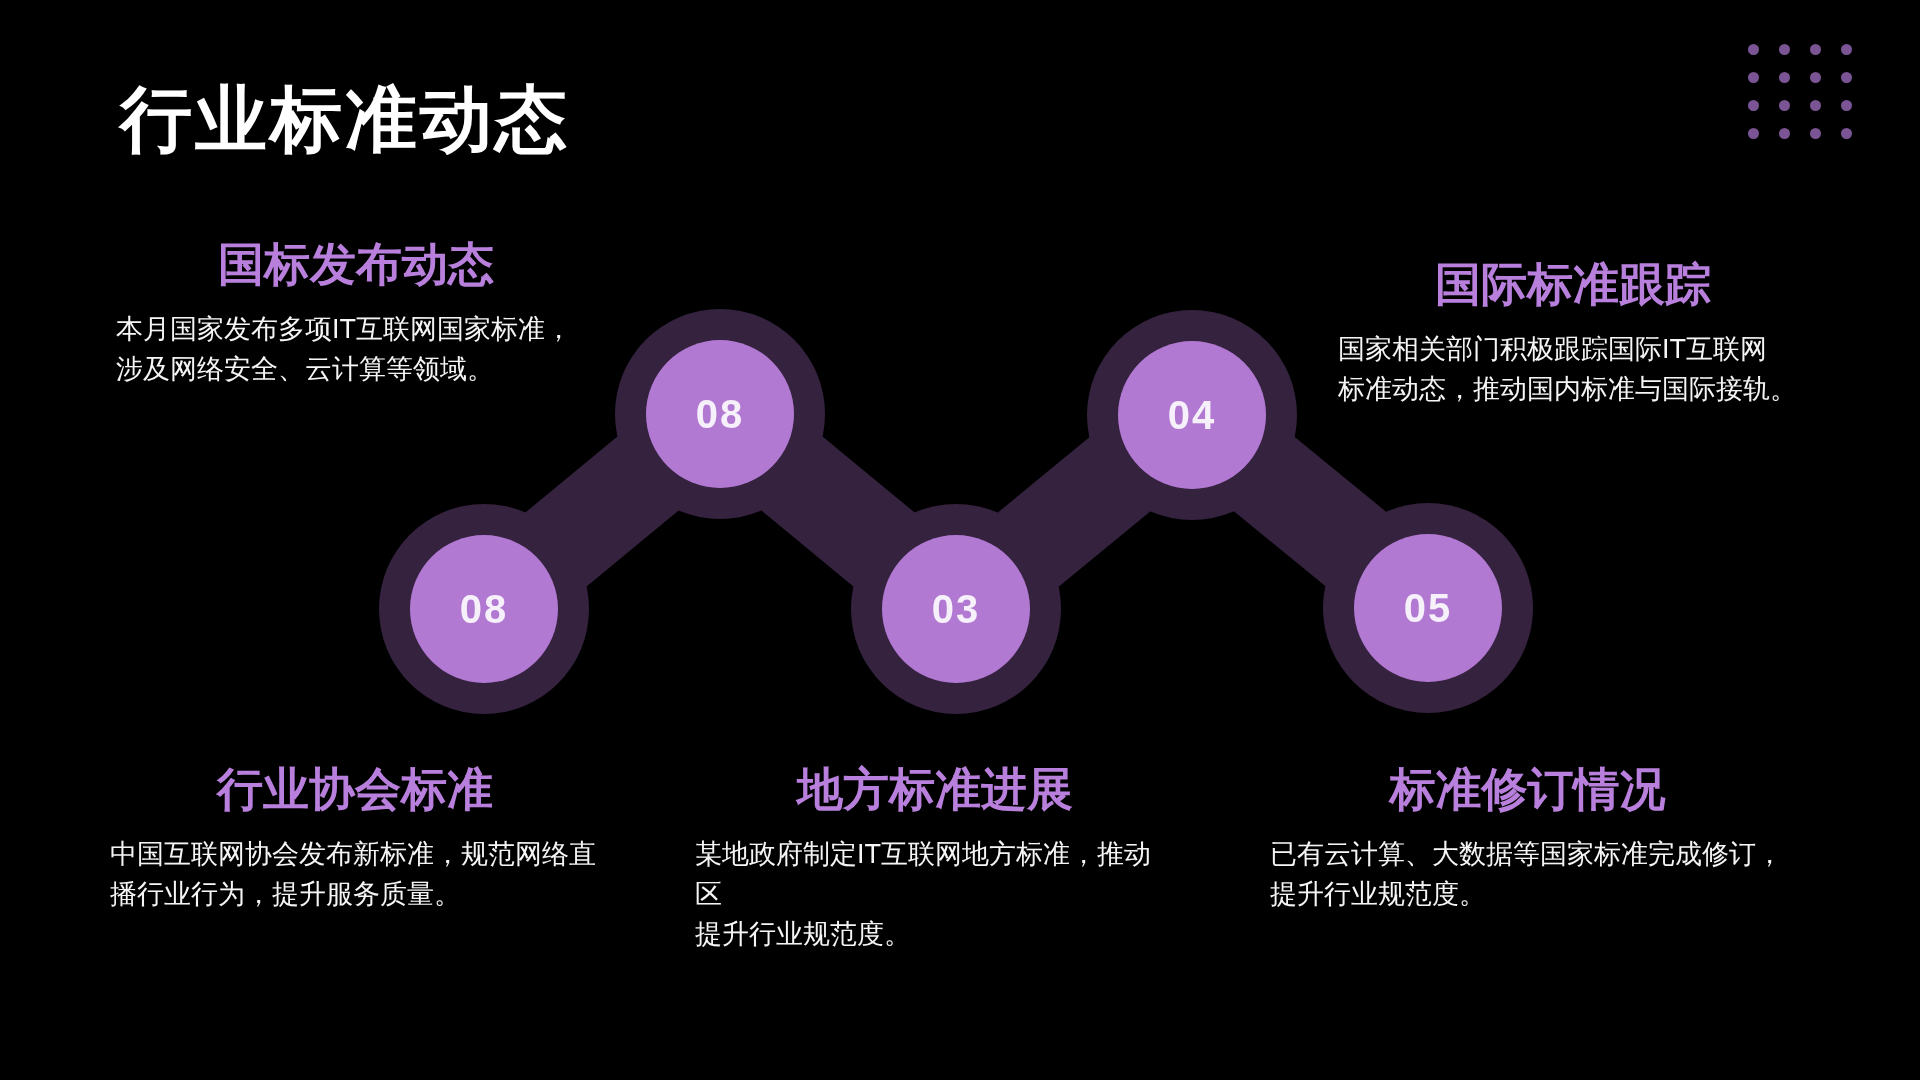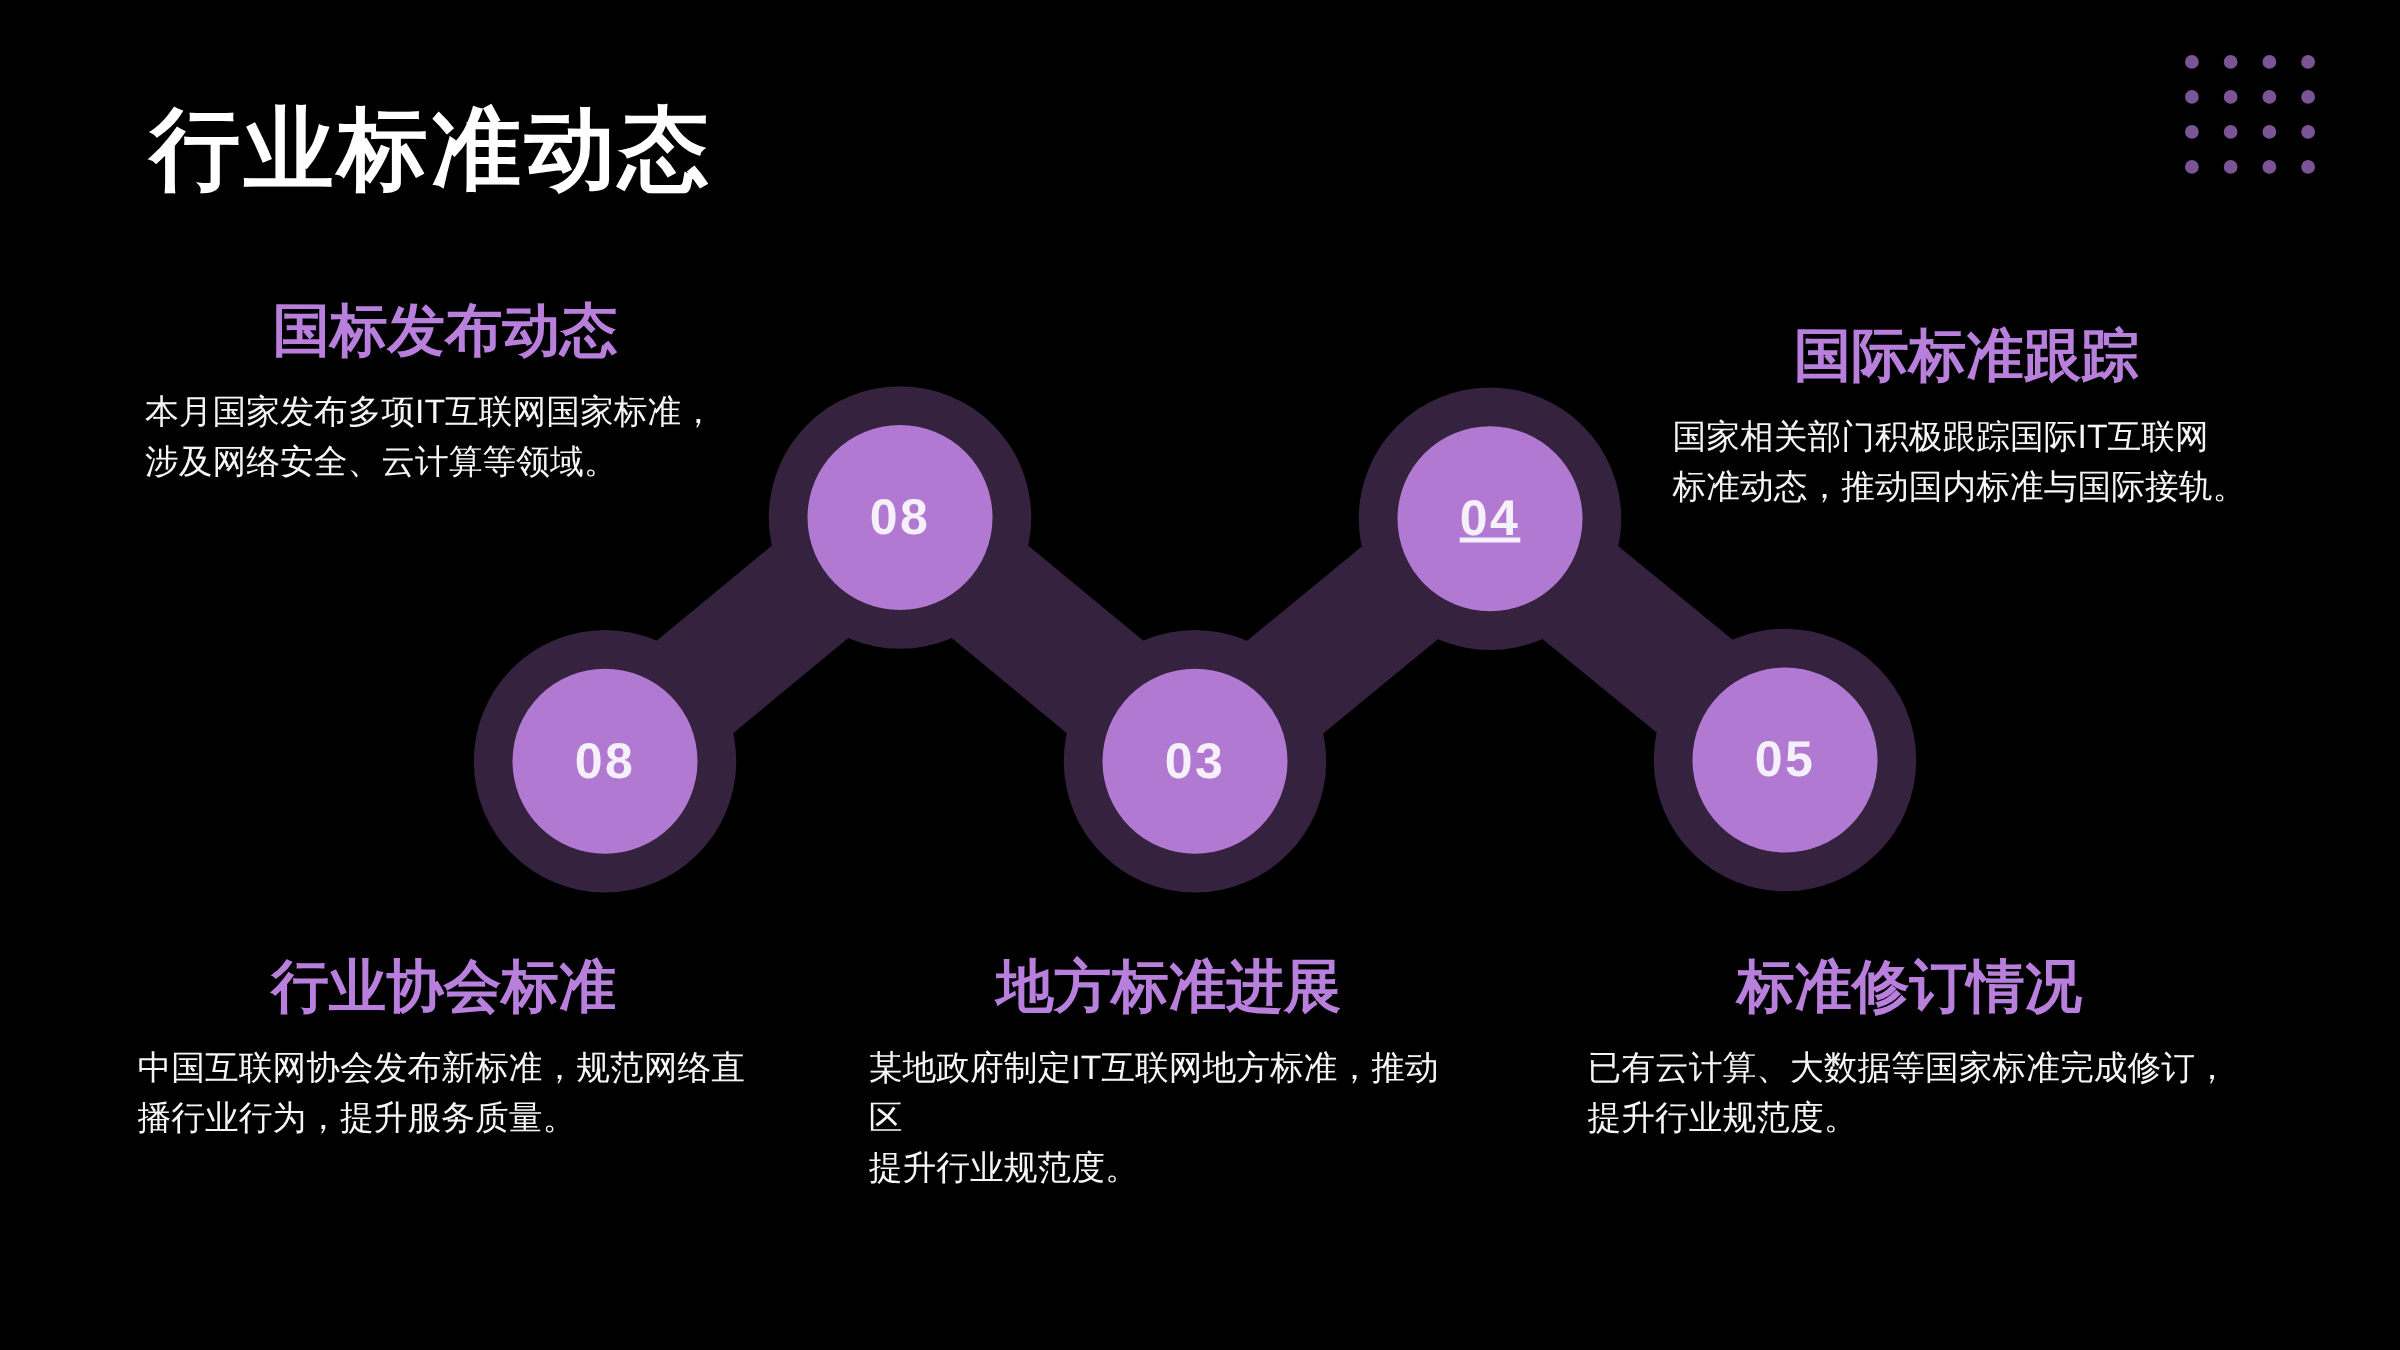--- a/index.html
+++ b/index.html
@@ -41,21 +41,21 @@
   .node-circle{fill:var(--node-fill);}
   .num{
     position:absolute;width:140px;height:70px;
     display:flex;align-items:center;justify-content:center;
     font-size:40px;font-weight:700;color:var(--number-text);
     letter-spacing:2px;
   }
   .n1{left:414px;top:574px;}
   .n2{left:650px;top:379px;}
   .n3{left:886px;top:574px;}
-  .n4{left:1122px;top:380px;text-decoration:underline;}
+  .n4{left:1122px;top:380px;}
   .n5{left:1358px;top:573px;}
   .callout{position:absolute;}
   .callout h2{
     margin:0 0 14px 0;text-align:center;
     font-size:46px;font-weight:700;color:var(--accent-heading);
     line-height:1.3;
   }
   .callout p{
     margin:0;font-size:27px;line-height:40px;
     color:var(--body-text);white-space:pre-line;text-align:left;

